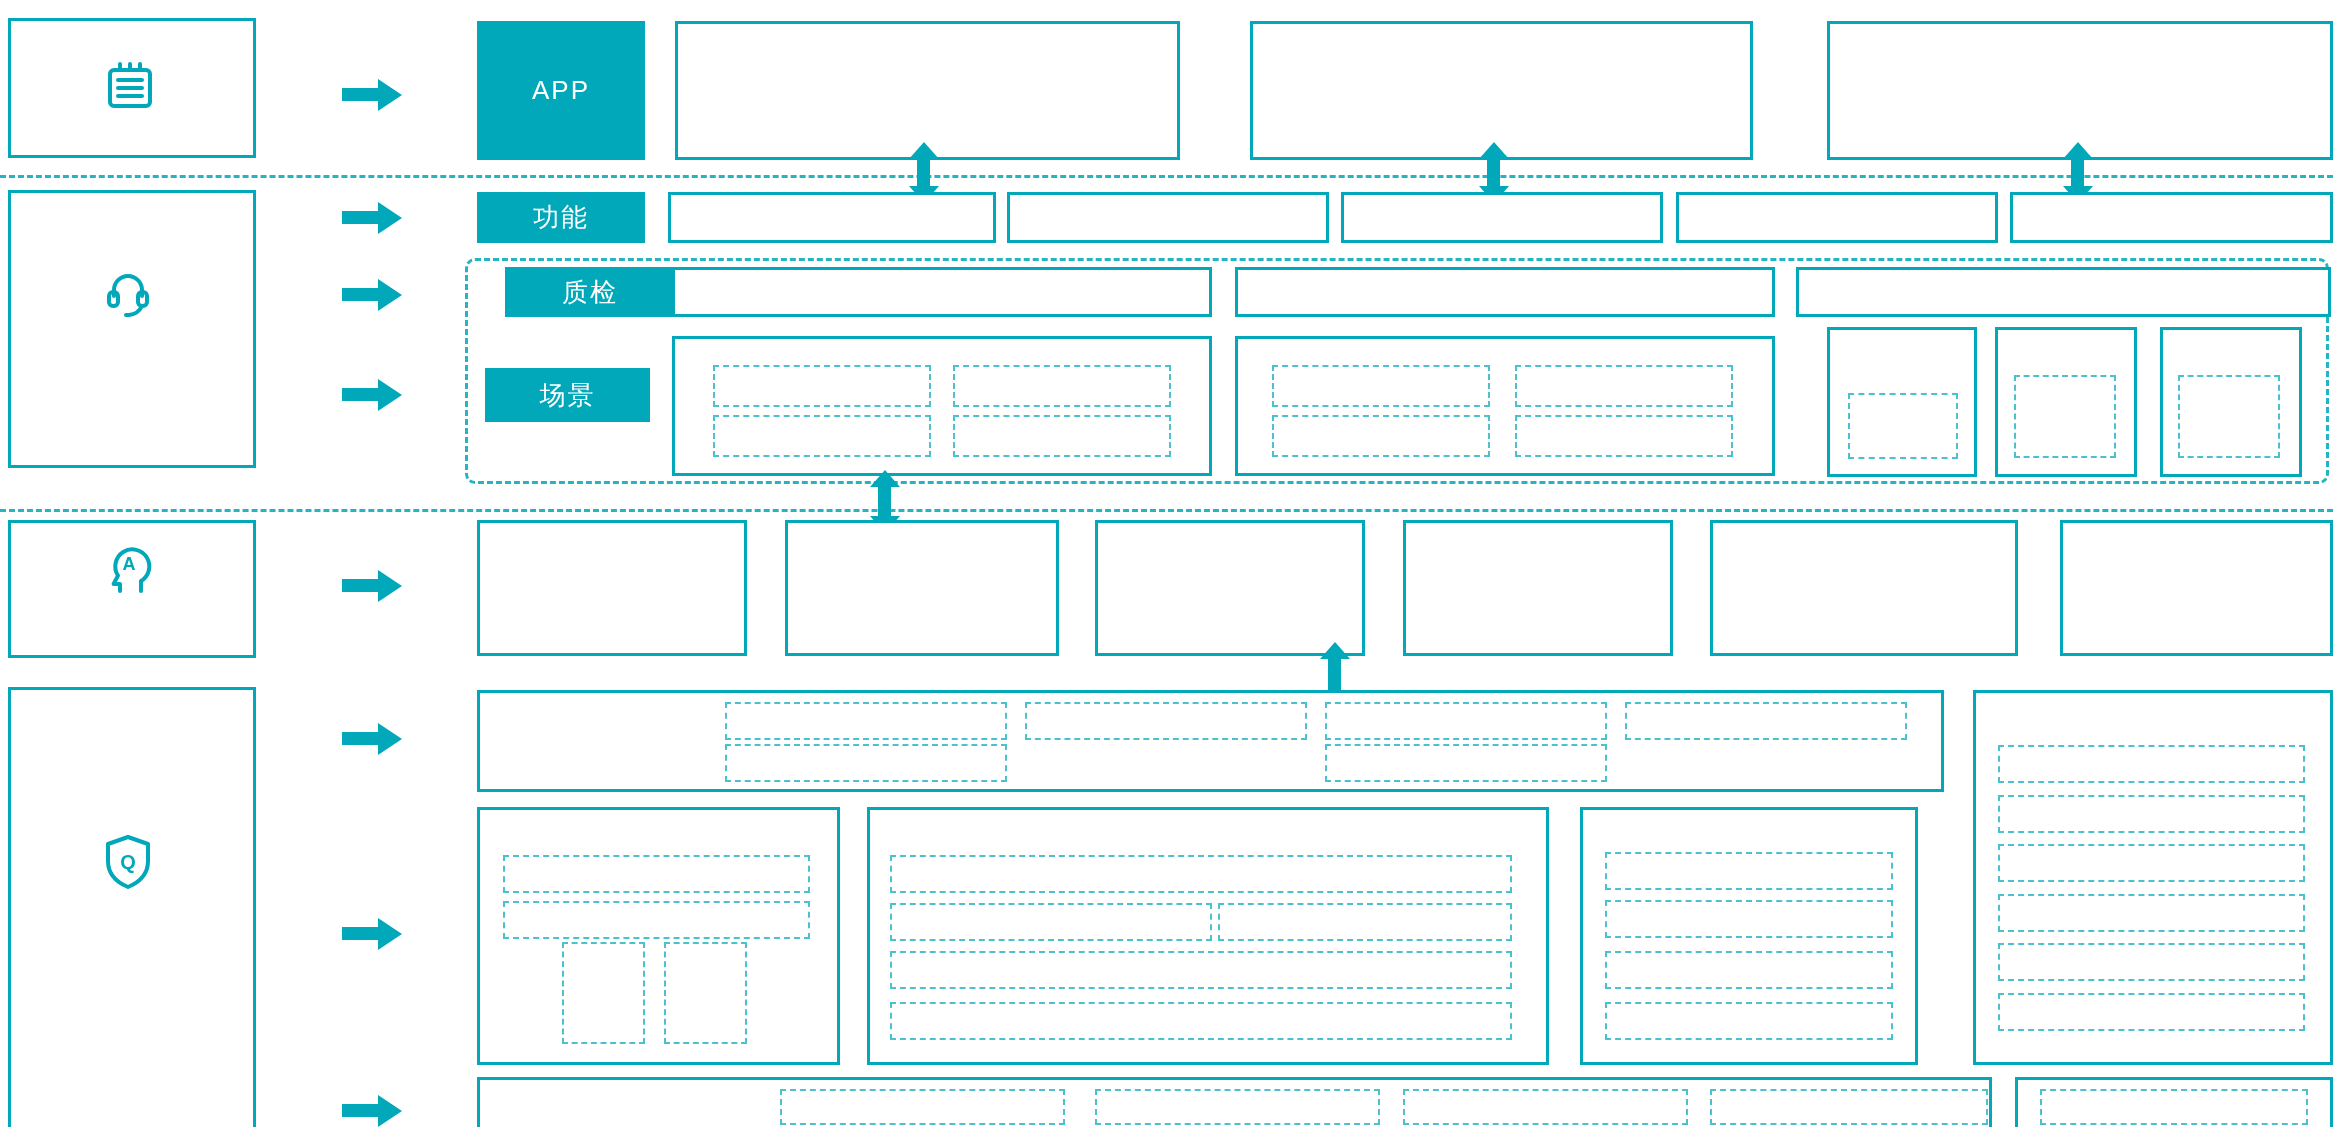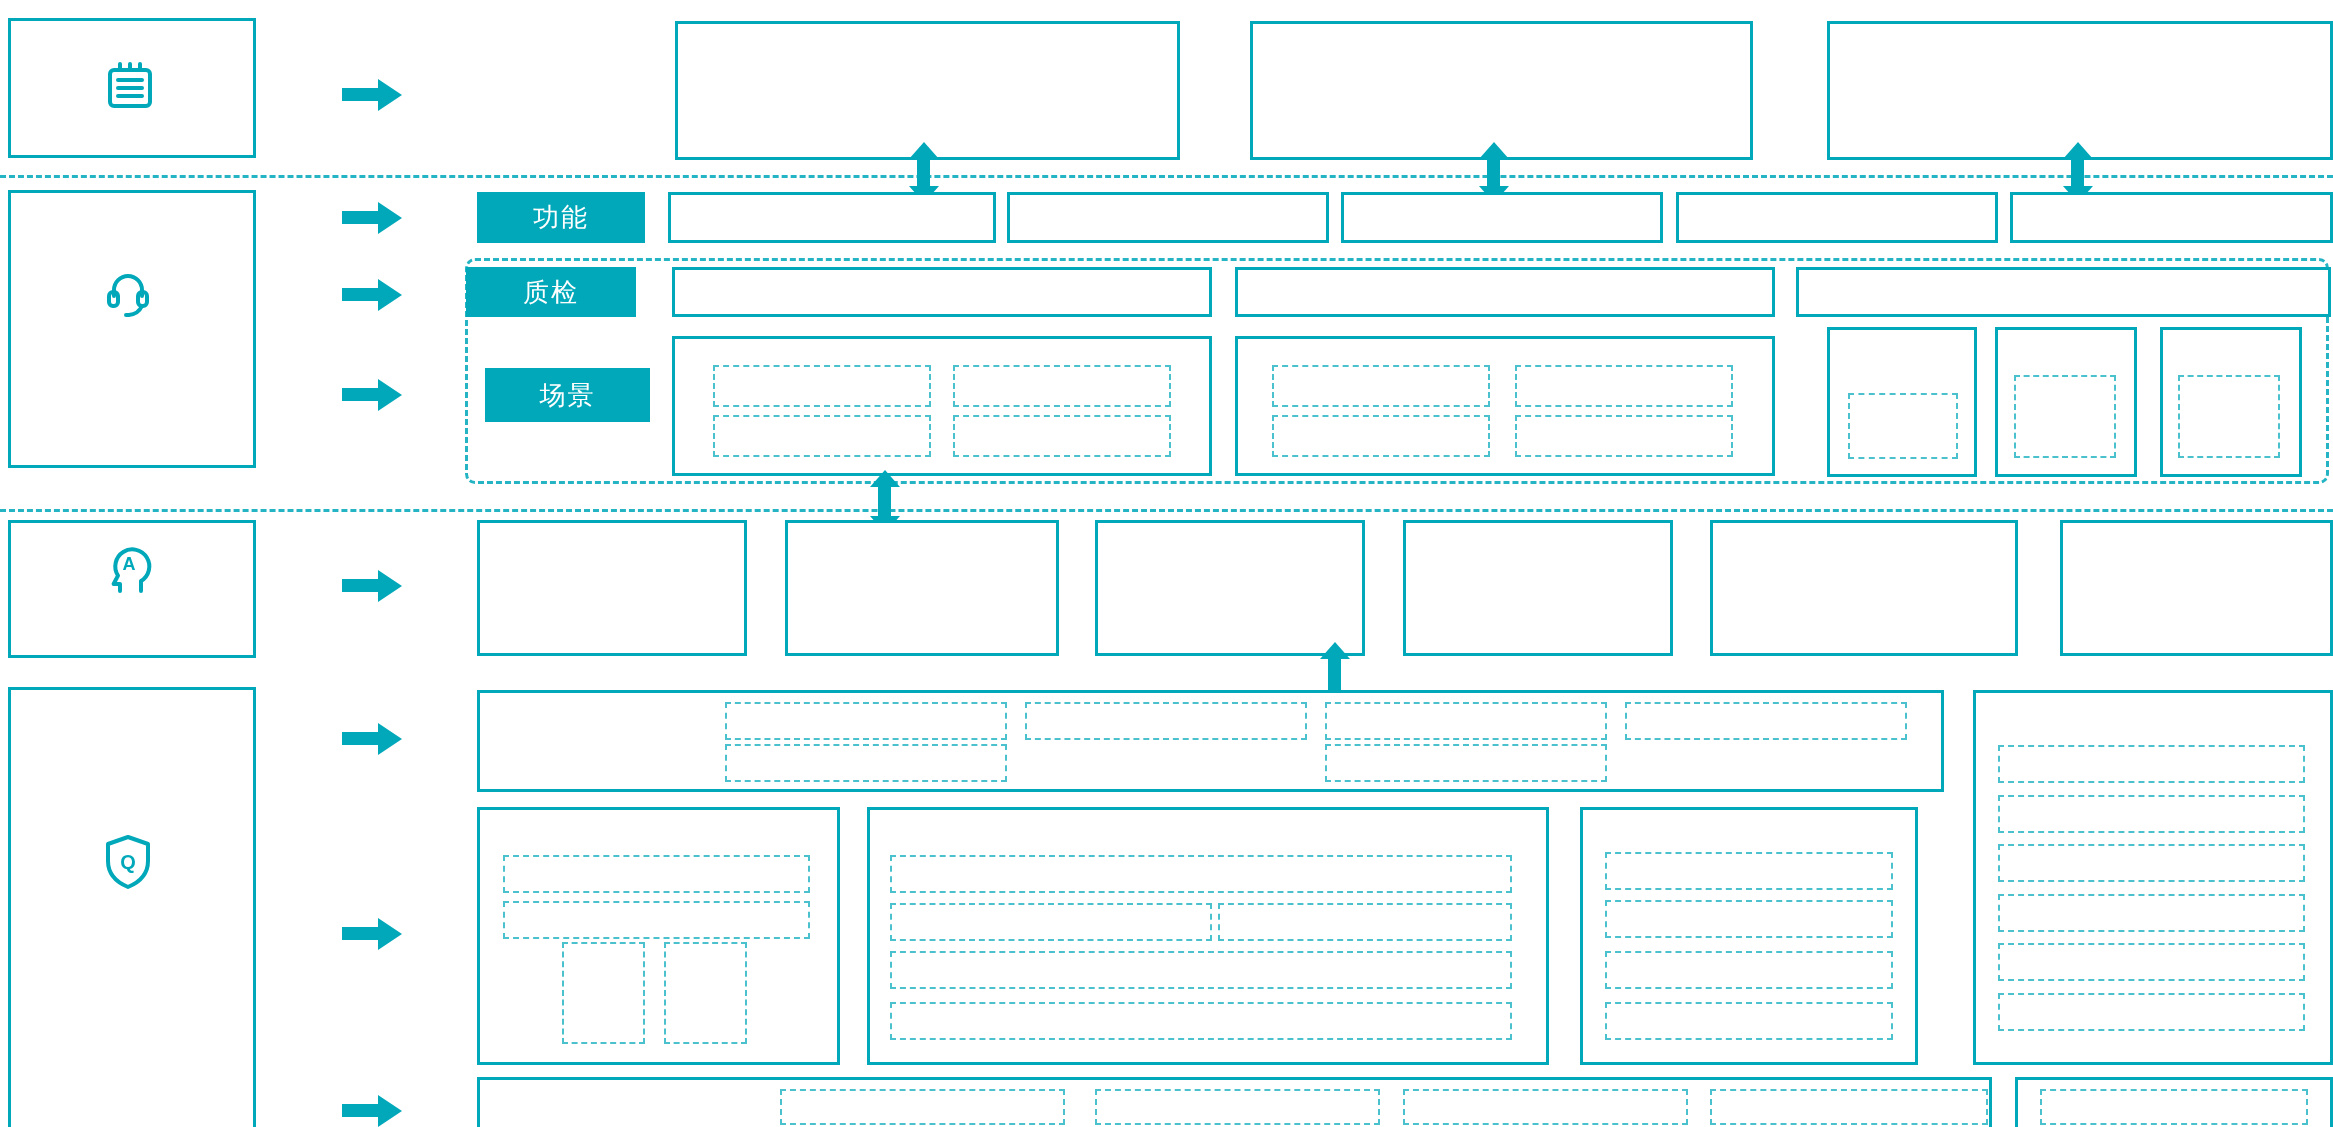--- a/index.html
+++ b/index.html
@@ -71,40 +71,41 @@
 
   <div class="ar" style="left:342px;top:88px;width:36px"></div>
   <div class="ar" style="left:342px;top:211px;width:36px"></div>
   <div class="ar" style="left:342px;top:288px;width:36px"></div>
   <div class="ar" style="left:342px;top:388px;width:36px"></div>
   <div class="ar" style="left:342px;top:579px;width:36px"></div>
   <div class="ar" style="left:342px;top:732px;width:36px"></div>
   <div class="ar" style="left:342px;top:927px;width:36px"></div>
   <div class="ar" style="left:342px;top:1104px;width:36px"></div>
 
+  <div class="fill" style="left:477px;top:21px;width:168px;height:139px">APP</div>
   <div class="box" style="left:675px;top:21px;width:505px;height:139px"></div>
   <div class="box" style="left:1250px;top:21px;width:503px;height:139px"></div>
   <div class="box" style="left:1827px;top:21px;width:506px;height:139px"></div>
 
   <div class="hsep" style="top:175px"></div>
 
   <div class="av" style="left:917px;top:159px;height:27px"></div>
   <div class="av" style="left:1487px;top:159px;height:27px"></div>
   <div class="av" style="left:2071px;top:159px;height:27px"></div>
 
   <div class="fill" style="left:477px;top:192px;width:168px;height:51px">功能</div>
   <div class="box" style="left:668px;top:192px;width:328px;height:51px"></div>
   <div class="box" style="left:1007px;top:192px;width:322px;height:51px"></div>
   <div class="box" style="left:1341px;top:192px;width:322px;height:51px"></div>
   <div class="box" style="left:1676px;top:192px;width:322px;height:51px"></div>
   <div class="box" style="left:2010px;top:192px;width:323px;height:51px"></div>
 
   <div class="group" style="left:465px;top:258px;width:1864px;height:226px"></div>
 
-  <div class="fill" style="left:466px;top:267px;width:170px;height:50px">质检</div>
+  <div class="fill" style="left:505px;top:267px;width:170px;height:50px">质检</div>
   <div class="box" style="left:672px;top:267px;width:540px;height:50px"></div>
   <div class="box" style="left:1235px;top:267px;width:540px;height:50px"></div>
   <div class="box" style="left:1796px;top:267px;width:535px;height:50px"></div>
 
   <div class="fill" style="left:485px;top:368px;width:165px;height:54px">场景</div>
 
   <div class="box" style="left:672px;top:336px;width:540px;height:140px"></div>
   <div class="dash" style="left:713px;top:365px;width:218px;height:42px"></div>
   <div class="dash" style="left:953px;top:365px;width:218px;height:42px"></div>
   <div class="dash" style="left:713px;top:415px;width:218px;height:42px"></div>

